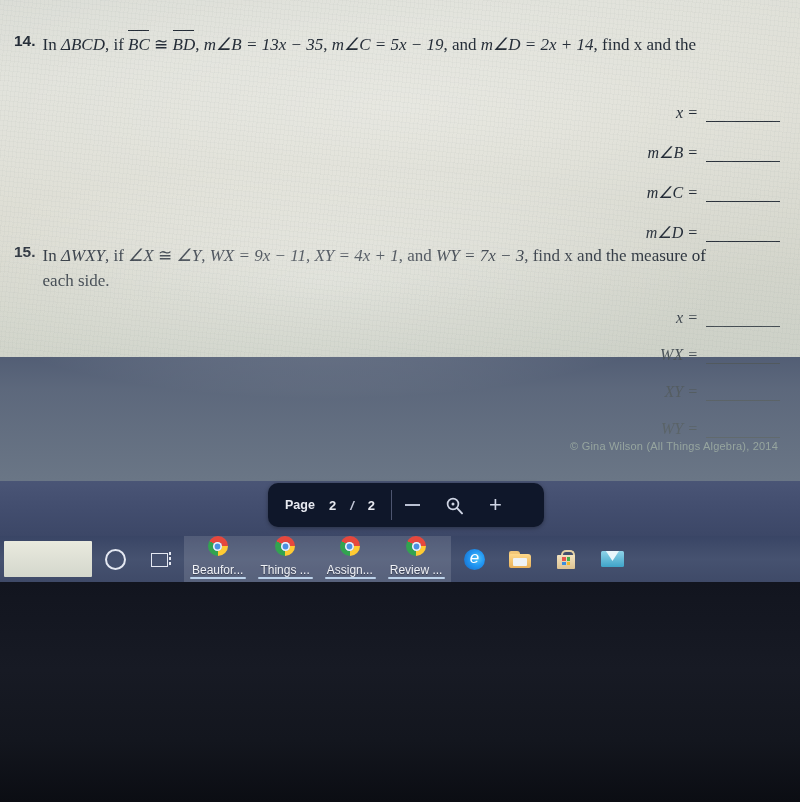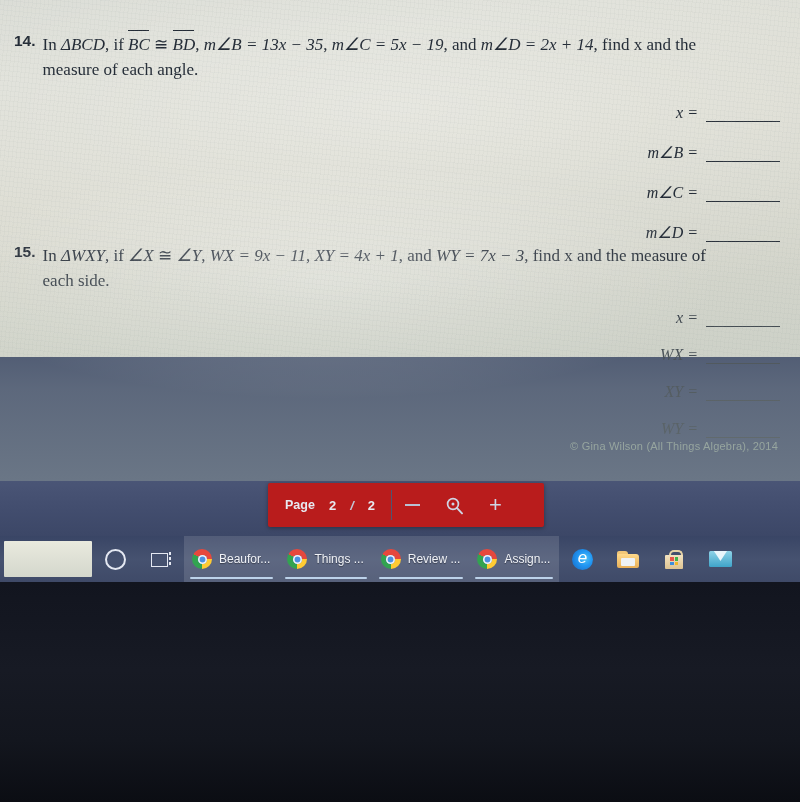--- a/index.html
+++ b/index.html
@@ -74,21 +74,21 @@
     letter-spacing:.2px;
   }
 
   
   #viewer-bg{
     position:absolute;left:0;top:481px;width:800px;height:55px;
     background:linear-gradient(180deg,#4a5576 0%,#434e6f 45%,#3c4767 100%);
   }
   #pdf-toolbar{
     position:absolute;left:268px;top:483px;width:276px;height:44px;
-    background:#b91c1c;border-radius:2px;
+    background:#0f172a;border-radius:10px;
     display:flex;align-items:center;
     box-shadow:0 1px 4px rgba(0,0,0,.35);
   }
   .tb-left{display:flex;align-items:center;gap:14px;padding-left:17px;height:100%;}
   .tb-sep{width:1px;height:30px;background:#4d5570;margin:0 13px 0 16px;}
   .tb-right{display:flex;align-items:center;gap:25px;height:100%;}
   .tb-label{font-family:"Liberation Sans", sans-serif;font-weight:bold;font-size:12.5px;color:#e7e9f0;}
   .tb-num{font-family:"Liberation Sans", sans-serif;font-weight:bold;font-size:13px;color:#e7e9f0;}
   .tb-slash{font-family:"Liberation Sans", sans-serif;font-weight:bold;font-size:13px;color:#c3c8d8;font-style:italic;}
   .tb-btn{color:#d7dbe6;display:flex;align-items:center;justify-content:center;cursor:pointer;}
@@ -109,21 +109,21 @@
   .tb-icon-btn{width:46px;height:46px;display:flex;align-items:center;justify-content:center;cursor:pointer;}
   .cortana{width:17px;height:17px;border-radius:50%;border:2.4px solid #e4e8f2;}
   .taskview{position:relative;width:20px;height:15px;}
   .taskview .tv-main{position:absolute;left:0;top:1px;width:15px;height:12px;border:1.8px solid #e4e8f2;}
   .taskview .tv-d1{position:absolute;right:0;top:0;width:2px;height:3px;background:#e4e8f2;}
   .taskview .tv-d2{position:absolute;right:0;top:5px;width:2px;height:3px;background:#e4e8f2;}
   .taskview .tv-d3{position:absolute;right:0;top:10px;width:2px;height:3px;background:#e4e8f2;}
 
   .win-item{
     position:relative;height:46px;display:flex;align-items:center;gap:7px;
-    padding:0 9px 0 8px;cursor:pointer;
+    padding:0 9px 0 8px;cursor:pointer;flex-direction:column;
   }
   .win-item.active{background:rgba(255,255,255,.13);}
   .win-item .underline{
     position:absolute;left:6px;right:6px;bottom:3px;height:2.4px;background:#bcd2ea;border-radius:2px;
   }
   .win-label{
     font-family:"Liberation Sans", sans-serif;font-size:12px;color:#f0f2f7;
     white-space:nowrap;text-shadow:0 1px 1px rgba(0,0,0,.4);
   }
   
@@ -165,21 +165,20 @@
 
   <div id="screen">
 
     <div id="page">
 
       <div class="problem" id="q14">
         <div class="body">
           <span class="pnum">14.</span>
           <div class="ptext">
             <span><span>In </span><span class="mathitalic">Δ</span><span class="mathitalic">BCD</span><span>, if </span><span class="seg">BC</span> <span>≅</span> <span class="seg">BD</span><span>, </span><span class="mathitalic">m∠B = 13x − 35</span><span>, </span><span class="mathitalic">m∠C = 5x − 19</span><span>, and </span><span class="mathitalic">m∠D = 2x + 14</span><span>, find x and the</span></span>
-            <div>measure of each angle.</div>
           </div>
         </div>
       </div>
 
       <div class="answers" id="ans14">
         <div class="ansrow">
           <span class="anslabel">x =</span>
           <span class="ansline"></span>
         </div>
         <div class="ansrow">
@@ -282,27 +281,27 @@
       </div>
 
       <div class="win-item active">
         <span class="chrome"></span>
         <span class="win-label">Things ...</span>
         <span class="underline"></span>
       </div>
 
       <div class="win-item active">
         <span class="chrome"></span>
-        <span class="win-label">Review ...</span>
+        <span class="win-label">Assign...</span>
         <span class="underline"></span>
       </div>
 
       <div class="win-item active">
         <span class="chrome"></span>
-        <span class="win-label">Assign...</span>
+        <span class="win-label">Review ...</span>
         <span class="underline"></span>
       </div>
 
       <div class="tb-icon-btn">
         <span class="edge"></span>
       </div>
       <div class="tb-icon-btn">
         <span class="explorer">
           <span class="ft"></span>
             <span class="fb"></span>

